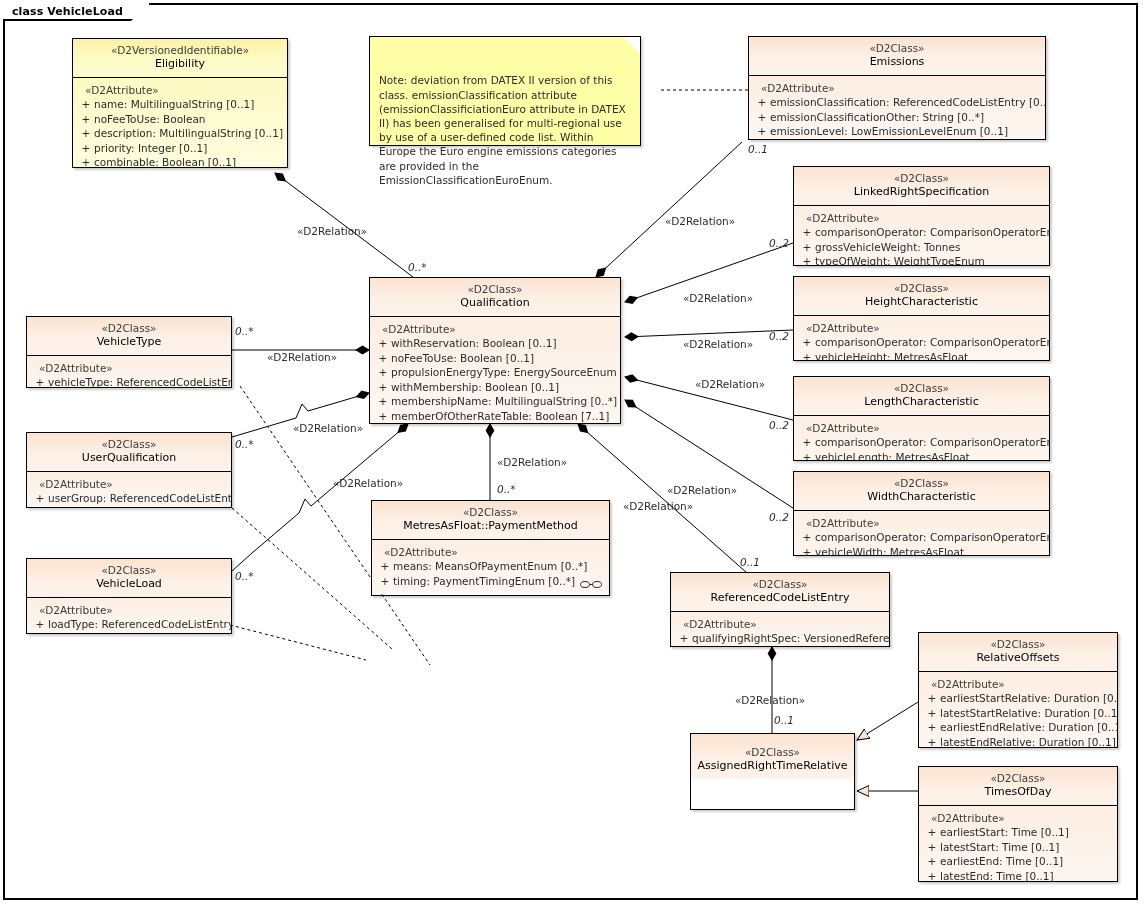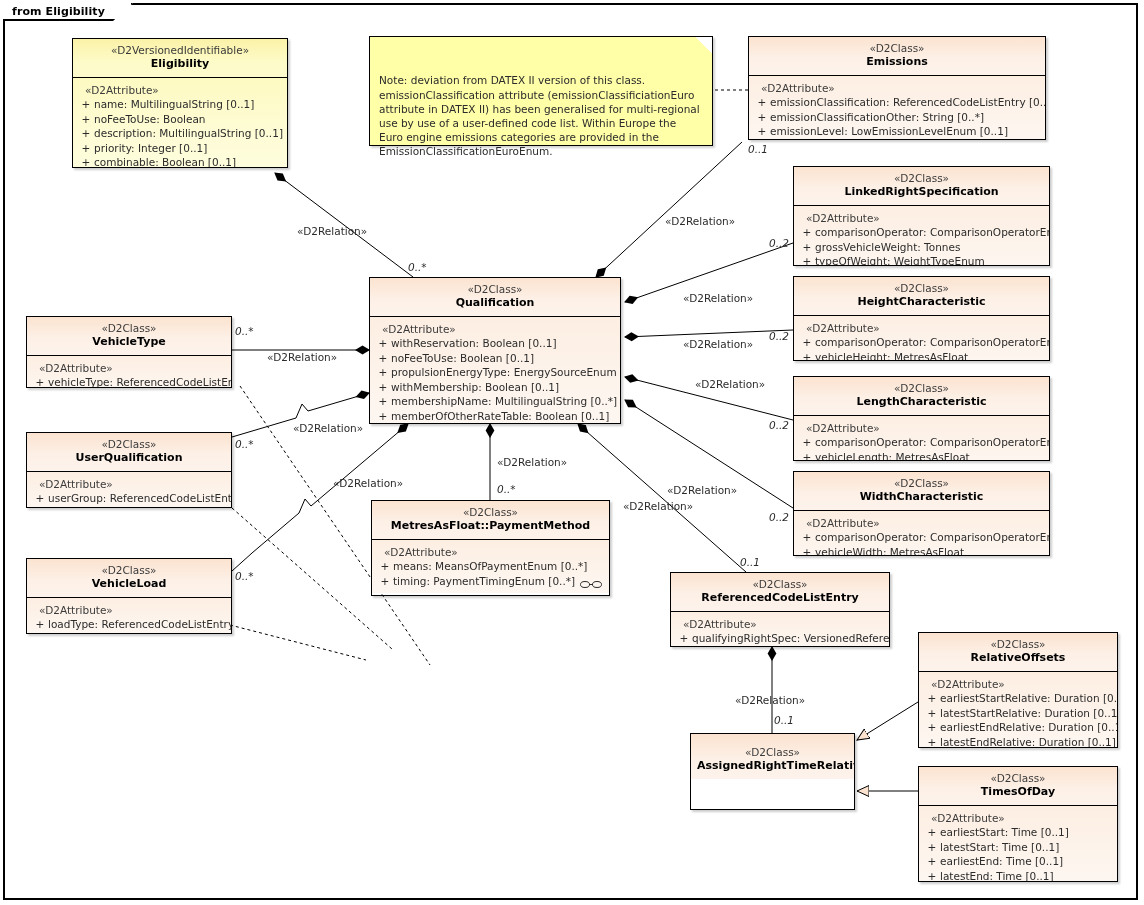--- a/index.html
+++ b/index.html
@@ -55,21 +55,21 @@
     text-align:center;
     border-bottom:1px solid #000;
     background:linear-gradient(to bottom,#fbe3d0 0%,#fdf0e6 55%,#fdf3ec 100%);
   }
   .cls.noattr .head{border-bottom:none;}
   .cls .stereo{
     display:block;font-size:10.5px;color:#3a3a3a;line-height:13px;
     white-space:nowrap;
   }
   .cls .cname{
-    display:block;font-size:11px;font-weight:bold;color:#000;line-height:14px;
+    display:block;font-size:11px;font-weight:normal;color:#000;line-height:14px;
     white-space:nowrap;
   }
   .cls .body{
     box-sizing:border-box;
     padding:5px 4px 5px 5px;
     background:linear-gradient(to bottom,#fdeee2 0%,#fdf4ec 60%,#fdf6f1 100%);
     position:relative;
   }
   .cls .attr-stereo{
     font-size:10.5px;color:#3a3a3a;line-height:14px;
@@ -125,21 +125,21 @@
     letter-spacing:-1px;
   }
 </style>
 </head>
 <body>
 
 <div id="diagram">
 
   <div class="frame"></div>
   <div class="frame-tab">
-    <span>from Eligibility</span>
+    <span>class VehicleLoad</span>
   </div>
 
   <svg id="links" viewBox="0 0 1144 905">
     <defs>
       <marker id="diamond" markerWidth="16" markerHeight="10" refX="15" refY="5" orient="auto" markerUnits="userSpaceOnUse">
         <polygon points="0,5 7.5,0.6 15,5 7.5,9.4" fill="#000"></polygon>
       </marker>
       <marker id="diamondStart" markerWidth="16" markerHeight="10" refX="1" refY="5" orient="auto" markerUnits="userSpaceOnUse">
         <polygon points="0,5 7.5,0.6 15,5 7.5,9.4" fill="#000"></polygon>
       </marker>
@@ -180,21 +180,21 @@
 
     <line x1="918" y1="702" x2="857" y2="740" marker-end="url(#hollowTri)"></line>
     <line x1="918" y1="791" x2="857" y2="791" marker-end="url(#hollowTri)"></line>
 
     <line class="dashed" x1="661" y1="90" x2="748" y2="90"></line>
     <path class="dashed" d="M 240 386 L 430 665"></path>
     <path class="dashed" d="M 232 508 L 392 649"></path>
     <path class="dashed" d="M 230 625 L 366 660"></path>
   </svg>
 
-  <div class="note" style="left:369px;top:36px;width:344px;height:110px;">
+  <div class="note" style="left:369px;top:36px;width:272px;height:110px;">
     <span class="note-corner"></span>
     <span>Note: deviation from DATEX II version of this class. emissionClassification attribute (emissionClassificiationEuro attribute in DATEX II) has been generalised for multi-regional use by use of a user-defined code list.  Within Europe the Euro engine emissions categories are provided in the EmissionClassificationEuroEnum.</span>
   </div>
 
 
   <div class="cls yellow" style="left:72px;top:38px;width:216px;height:130px;">
     <div class="head">
       <span class="stereo">«D2VersionedIdentifiable»</span>
       <span class="cname">Eligibility</span>
     </div>
@@ -343,21 +343,21 @@
       <div class="attr">
           <span class="vis">+</span>
           <span class="sig">withMembership: Boolean [0..1]</span>
         </div>
       <div class="attr">
           <span class="vis">+</span>
           <span class="sig">membershipName: MultilingualString [0..*]</span>
         </div>
       <div class="attr">
           <span class="vis">+</span>
-          <span class="sig">memberOfOtherRateTable: Boolean [0..1]</span>
+          <span class="sig">memberOfOtherRateTable: Boolean [7..1]</span>
         </div>
     </div>
   </div>
 
   <div class="cls" style="left:26px;top:316px;width:206px;height:72px;">
     <div class="head">
       <span class="stereo">«D2Class»</span>
       <span class="cname">VehicleType</span>
     </div>
     <div class="body">

